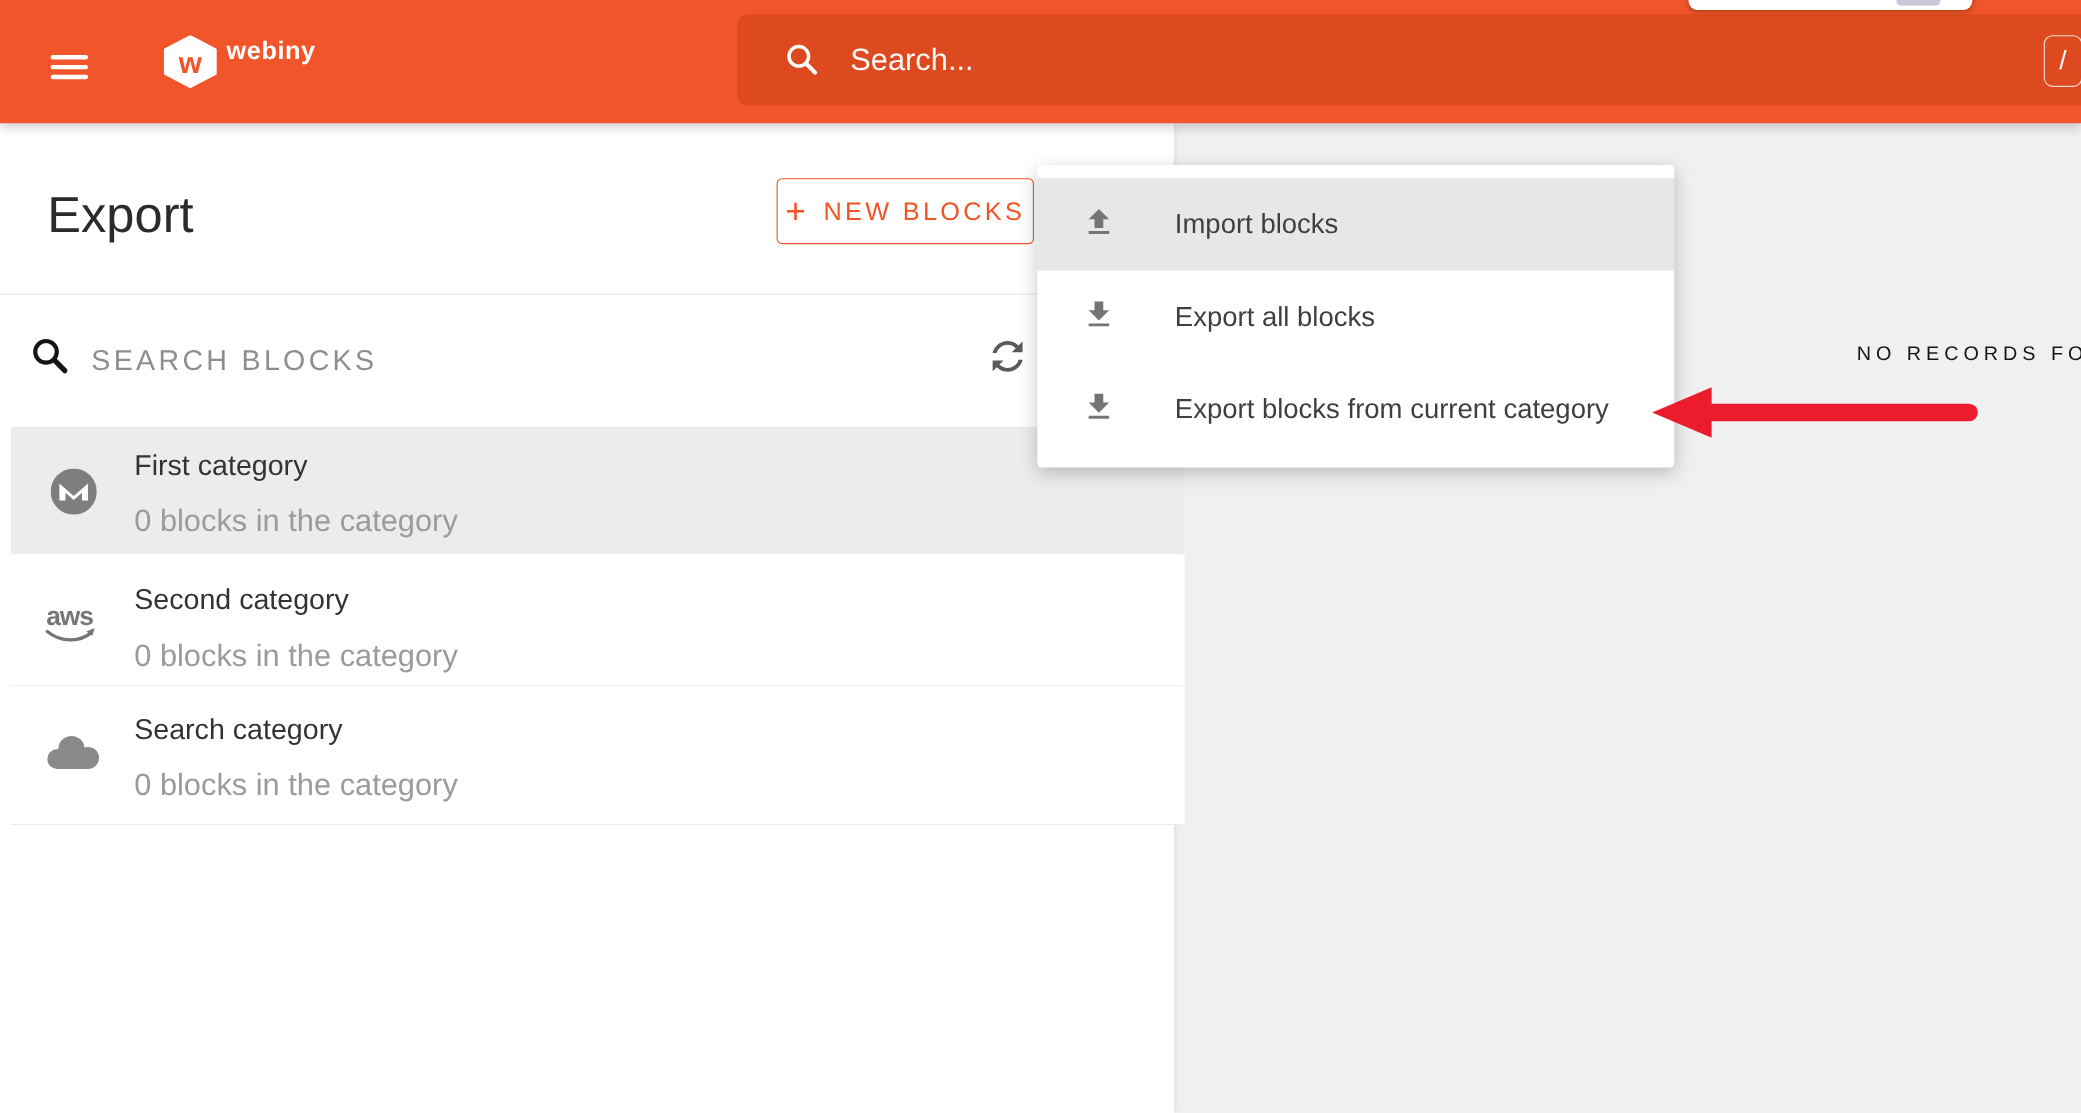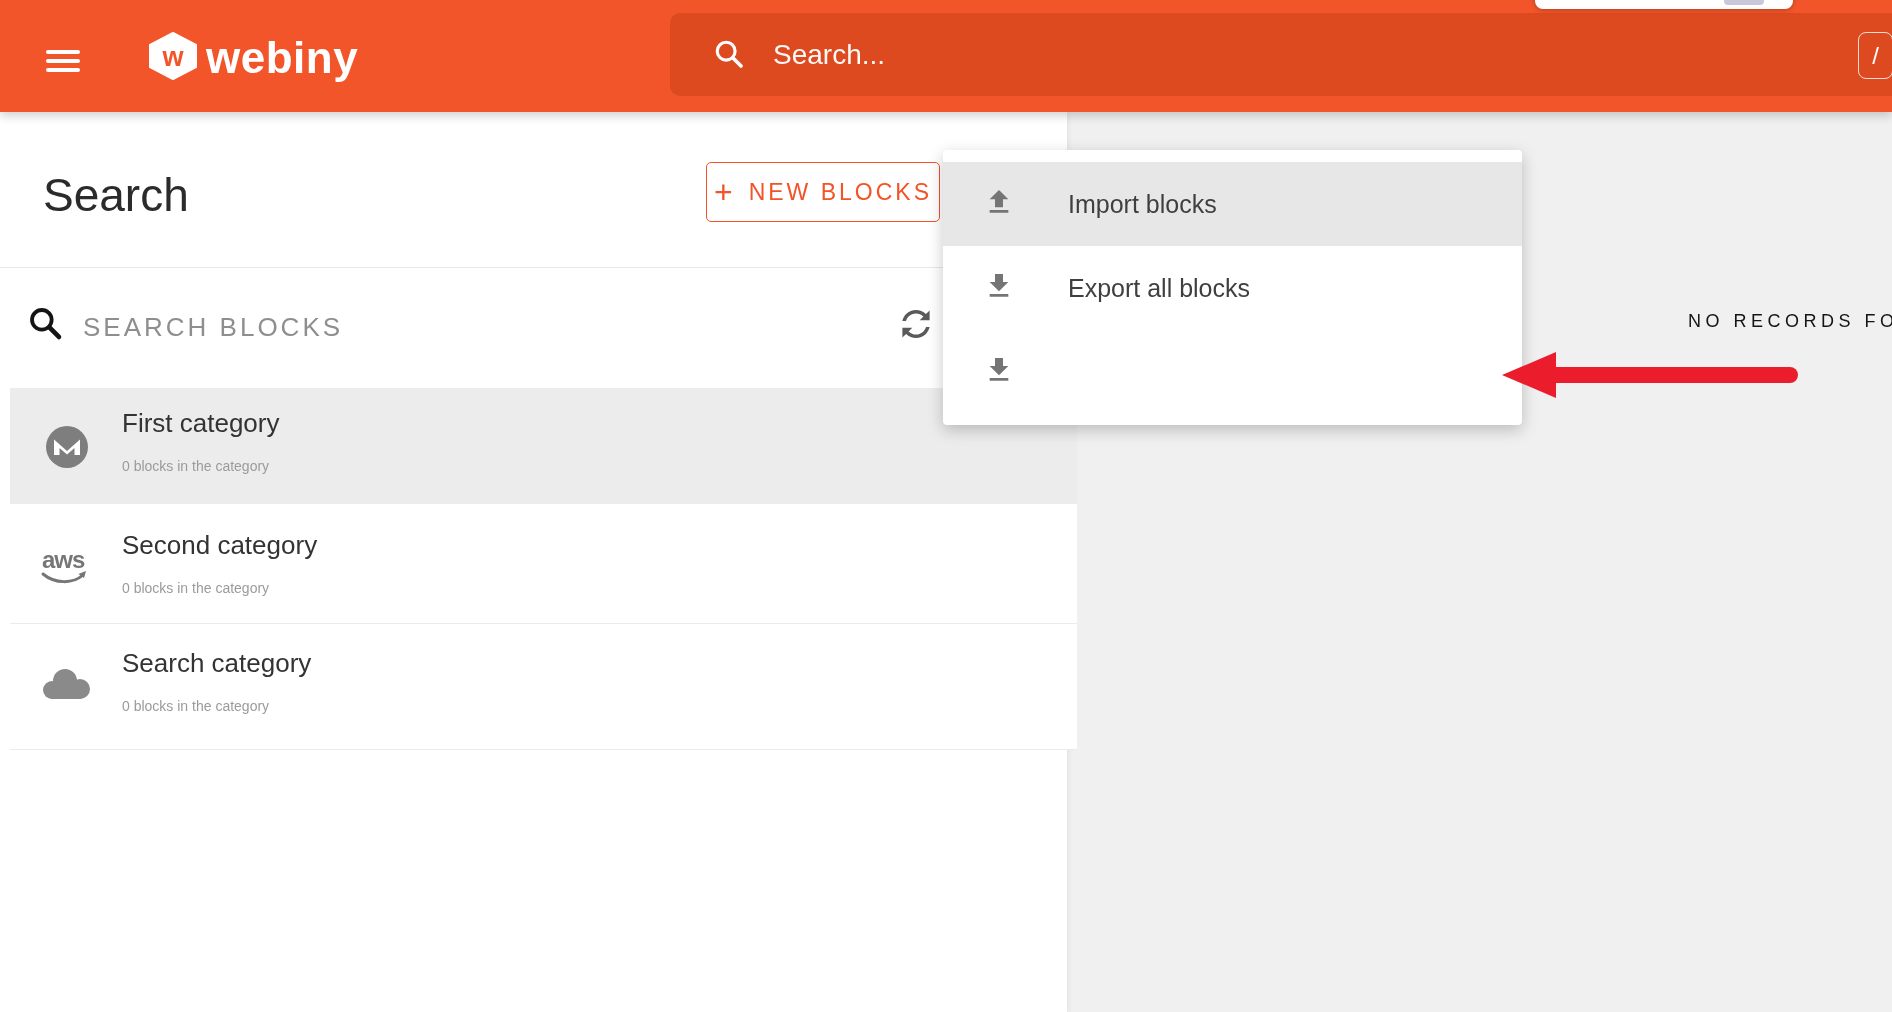--- a/index.html
+++ b/index.html
@@ -9,21 +9,21 @@
 
   
   #appbar{left:0;top:0;width:1892px;height:112px;background:#F2552A;
           box-shadow:0 4px 9px rgba(0,0,0,0.18);z-index:40;}
   #hamburger{left:46px;top:50px;width:34px;height:23px;cursor:pointer;}
   #hamburger span{position:absolute;left:0;width:34px;height:4px;border-radius:2px;background:#fff;}
   #hamburger span:nth-child(1){top:0;}
   #hamburger span:nth-child(2){top:9px;}
   #hamburger span:nth-child(3){top:18px;}
   #logo{left:146px;top:32px;width:200px;height:48px;cursor:pointer;}
-  #logo-text{position:absolute;left:60px;top:1px;font-size:44px;font-weight:bold;color:#fff;letter-spacing:0.5px;}
+  #logo-text{position:absolute;left:60px;top:1px;font-size:23px;font-weight:bold;color:#fff;letter-spacing:0.5px;}
   #hd-search{left:670px;top:13px;width:1218px;height:83px;background:#DD4A20;border-radius:10px;padding-left:40px;}
   #hd-search-icon{position:absolute;left:42px;top:24px;}
   #hd-search-text{position:absolute;left:103px;top:0;line-height:83px;font-size:28px;color:rgba(255,255,255,0.96);}
   #slash-badge{position:absolute;right:35px;top:19px;width:33px;height:45px;border:1.5px solid rgba(255,255,255,0.8);
                border-radius:8px;color:#fff;font-size:24px;text-align:center;line-height:45px;}
   #top-tooltip{left:1535px;top:-42px;width:258px;height:51px;background:#fff;border-radius:8px;
                box-shadow:0 1px 5px rgba(0,0,0,0.25);z-index:70;}
   #top-tooltip .kbd{position:absolute;right:29px;bottom:4px;width:40px;height:22px;background:#CAC7DA;border-radius:4px;}
 
   
@@ -38,21 +38,21 @@
   #blk-search-icon{left:26px;top:304px;}
   #blk-search-text{left:83px;top:312px;font-size:26px;letter-spacing:3px;color:#8E8E8E;}
   #refresh-btn{left:895px;top:303px;width:42px;height:42px;cursor:pointer;}
   #refresh-btn svg{transform:rotate(45deg);}
 
   .cat-row{left:0;width:1067px;background:#fff;cursor:pointer;box-sizing:border-box;margin-left:10px;}
   #cat-row-0{top:388px;height:116px;background:#ECECEC;}
   #cat-row-1{top:504px;height:120px;border-bottom:1px solid #EBEBEB;}
   #cat-row-2{top:624px;height:126px;border-bottom:1px solid #EBEBEB;}
   .cat-title{position:absolute;left:112px;font-size:26px;color:#333;}
-  .cat-sub{position:absolute;left:112px;font-size:14px;color:#9B9B9B;}
+  .cat-sub{position:absolute;left:112px;font-size:28px;color:#9B9B9B;}
   #cat-row-0 .cat-title{top:20px;} #cat-row-0 .cat-sub{top:70px;}
   #cat-row-1 .cat-title{top:26px;} #cat-row-1 .cat-sub{top:76px;}
   #cat-row-2 .cat-title{top:24px;} #cat-row-2 .cat-sub{top:74px;}
   .cat-icon{position:absolute;}
   #cat-row-0 .cat-icon{left:36px;top:38px;}
   #cat-row-1 .cat-icon{left:28px;top:40px;text-align:right;}
   #cat-row-2 .cat-icon{left:28px;top:42px;}
 
   
   #right-panel{left:1067px;top:112px;width:825px;height:900px;background:#F0F0F0;}
@@ -103,21 +103,21 @@
 
   <div id="top-tooltip" class="abs">
     <span class="kbd"></span>
   </div>
 
   <div id="right-panel" class="abs"></div>
   <div id="empty-state" class="abs">NO RECORDS FOU</div>
 
   <div id="left-panel" class="abs"></div>
 
-  <div id="page-title" class="abs">Search</div>
+  <div id="page-title" class="abs">Export</div>
 
   <button id="new-block-btn" class="abs">
     <span class="plus">+</span>
     <span class="lbl">NEW BLOCKS</span>
   </button>
 
   <div id="divider-1" class="abs"></div>
 
   <span id="blk-search-icon" class="abs">
     <svg width="38" height="38" viewBox="0 0 24 24" fill="none">
@@ -189,20 +189,21 @@
         </svg>
       </span>
       <span class="mi-label">Export all blocks</span>
     </div>
     <div class="menu-item">
       <span class="mi-icon">
         <svg width="32" height="32" viewBox="0 0 24 24" fill="#757575">
           <path d="M19 9h-4V3H9v6H5l7 7 7-7zm-14 9v2h14v-2z"></path>
         </svg>
       </span>
+      <span class="mi-label">Export blocks from current category</span>
     </div>
   </div>
 
   <span id="annotation-arrow" class="abs">
     <svg width="302" height="46" viewBox="0 0 302 46">
       <polygon points="0,23 54,0 54,46" fill="#EB1C2B"></polygon>
       <line x1="52" y1="23" x2="288" y2="23" stroke="#EB1C2B" stroke-width="16" stroke-linecap="round"></line>
     </svg>
   </span>
 

